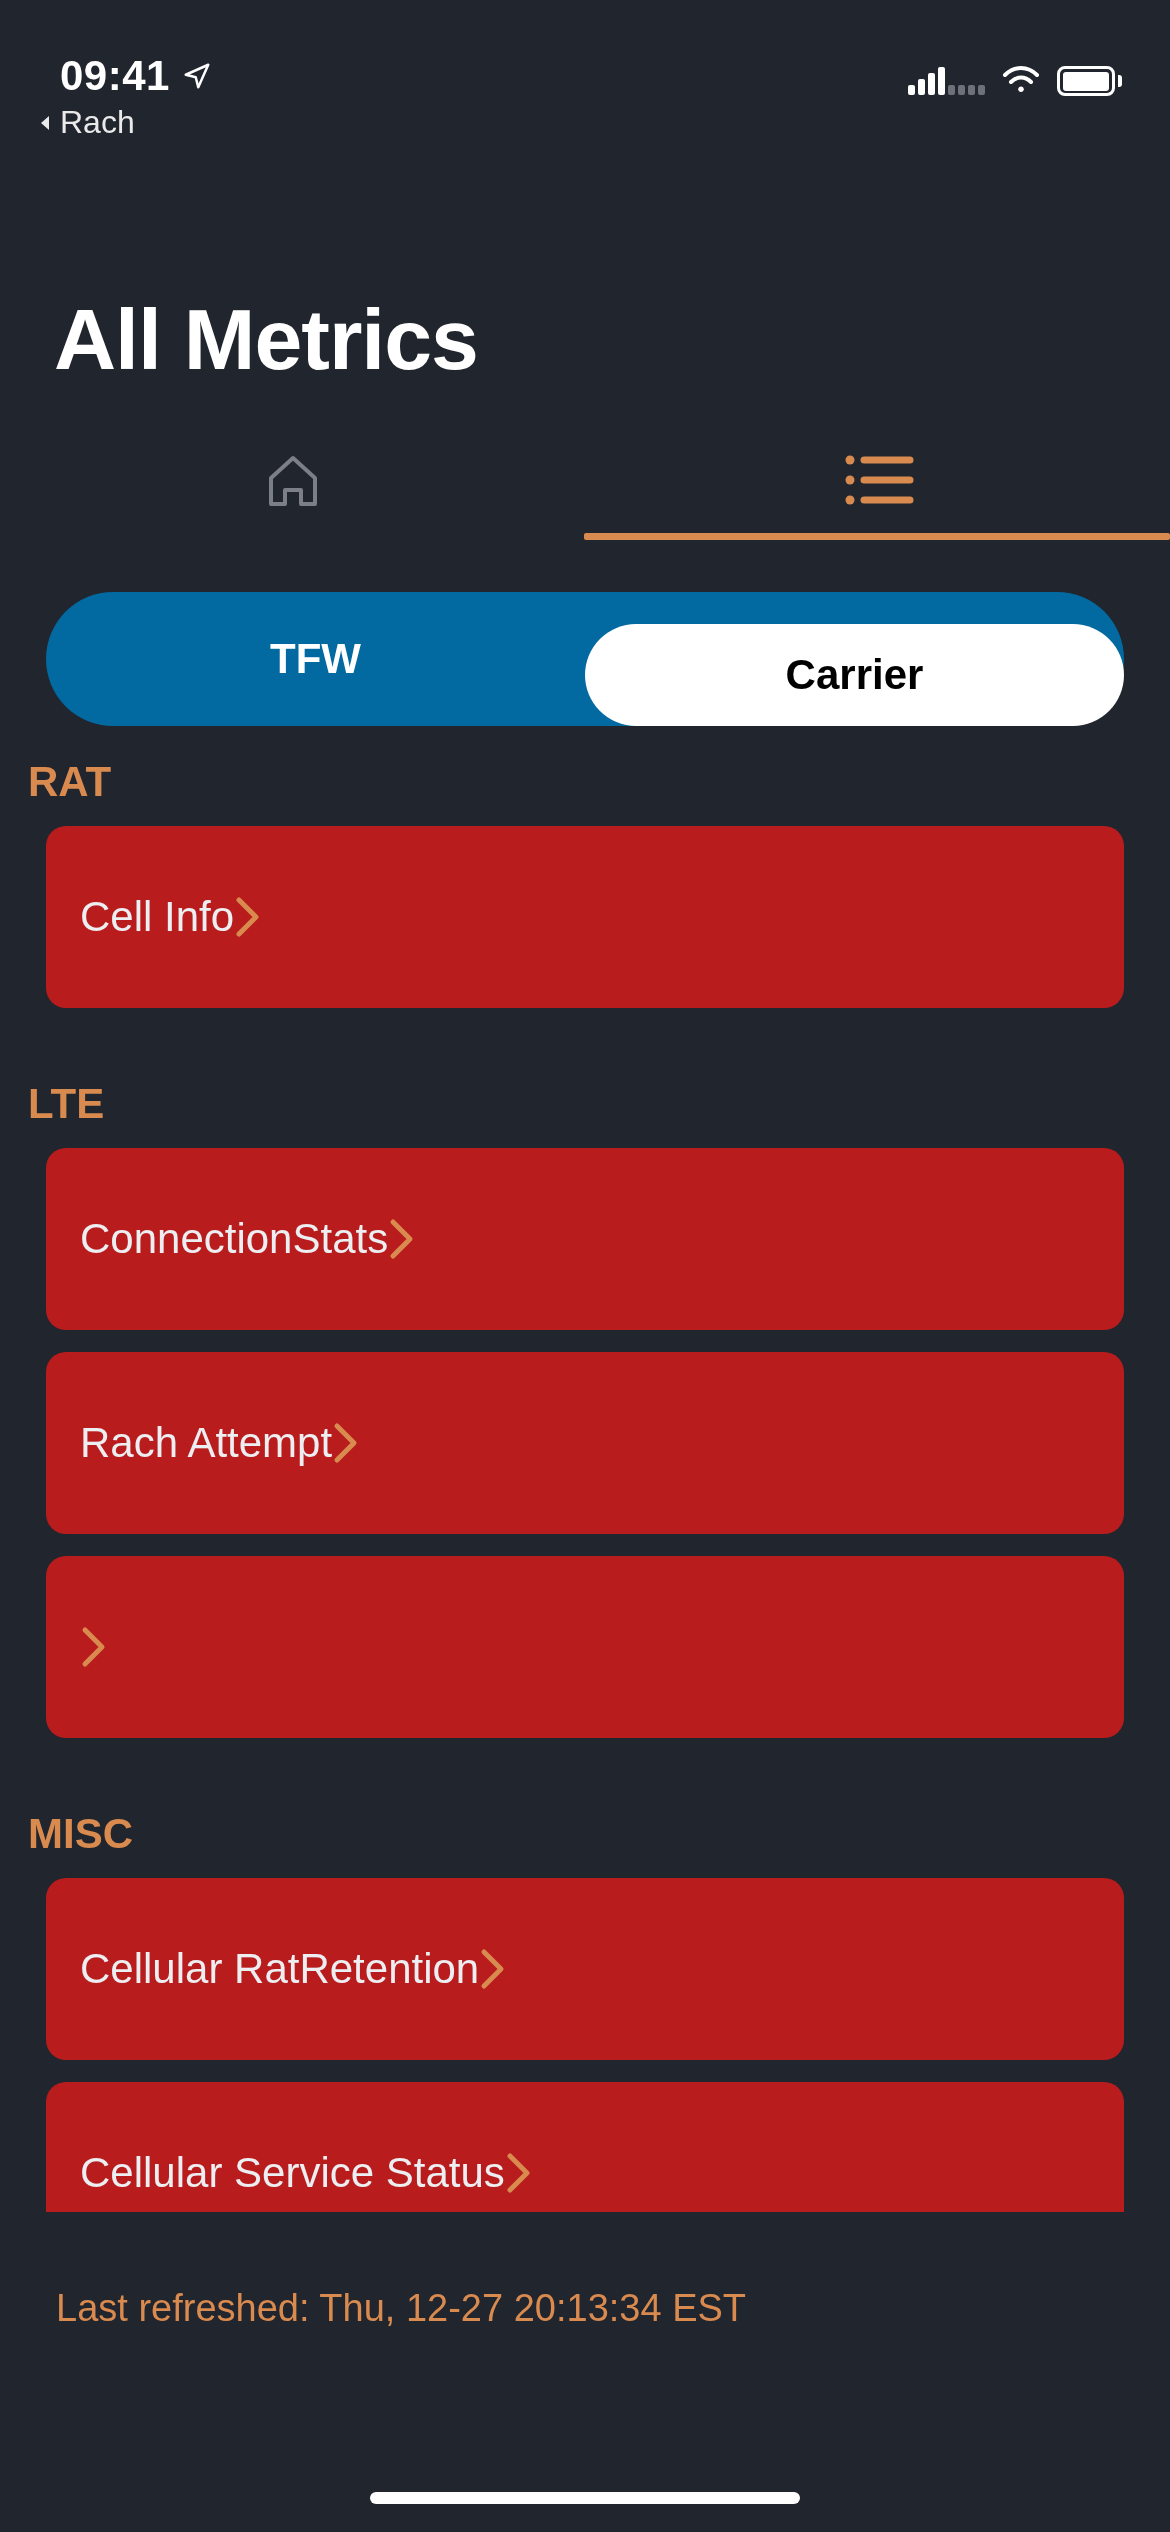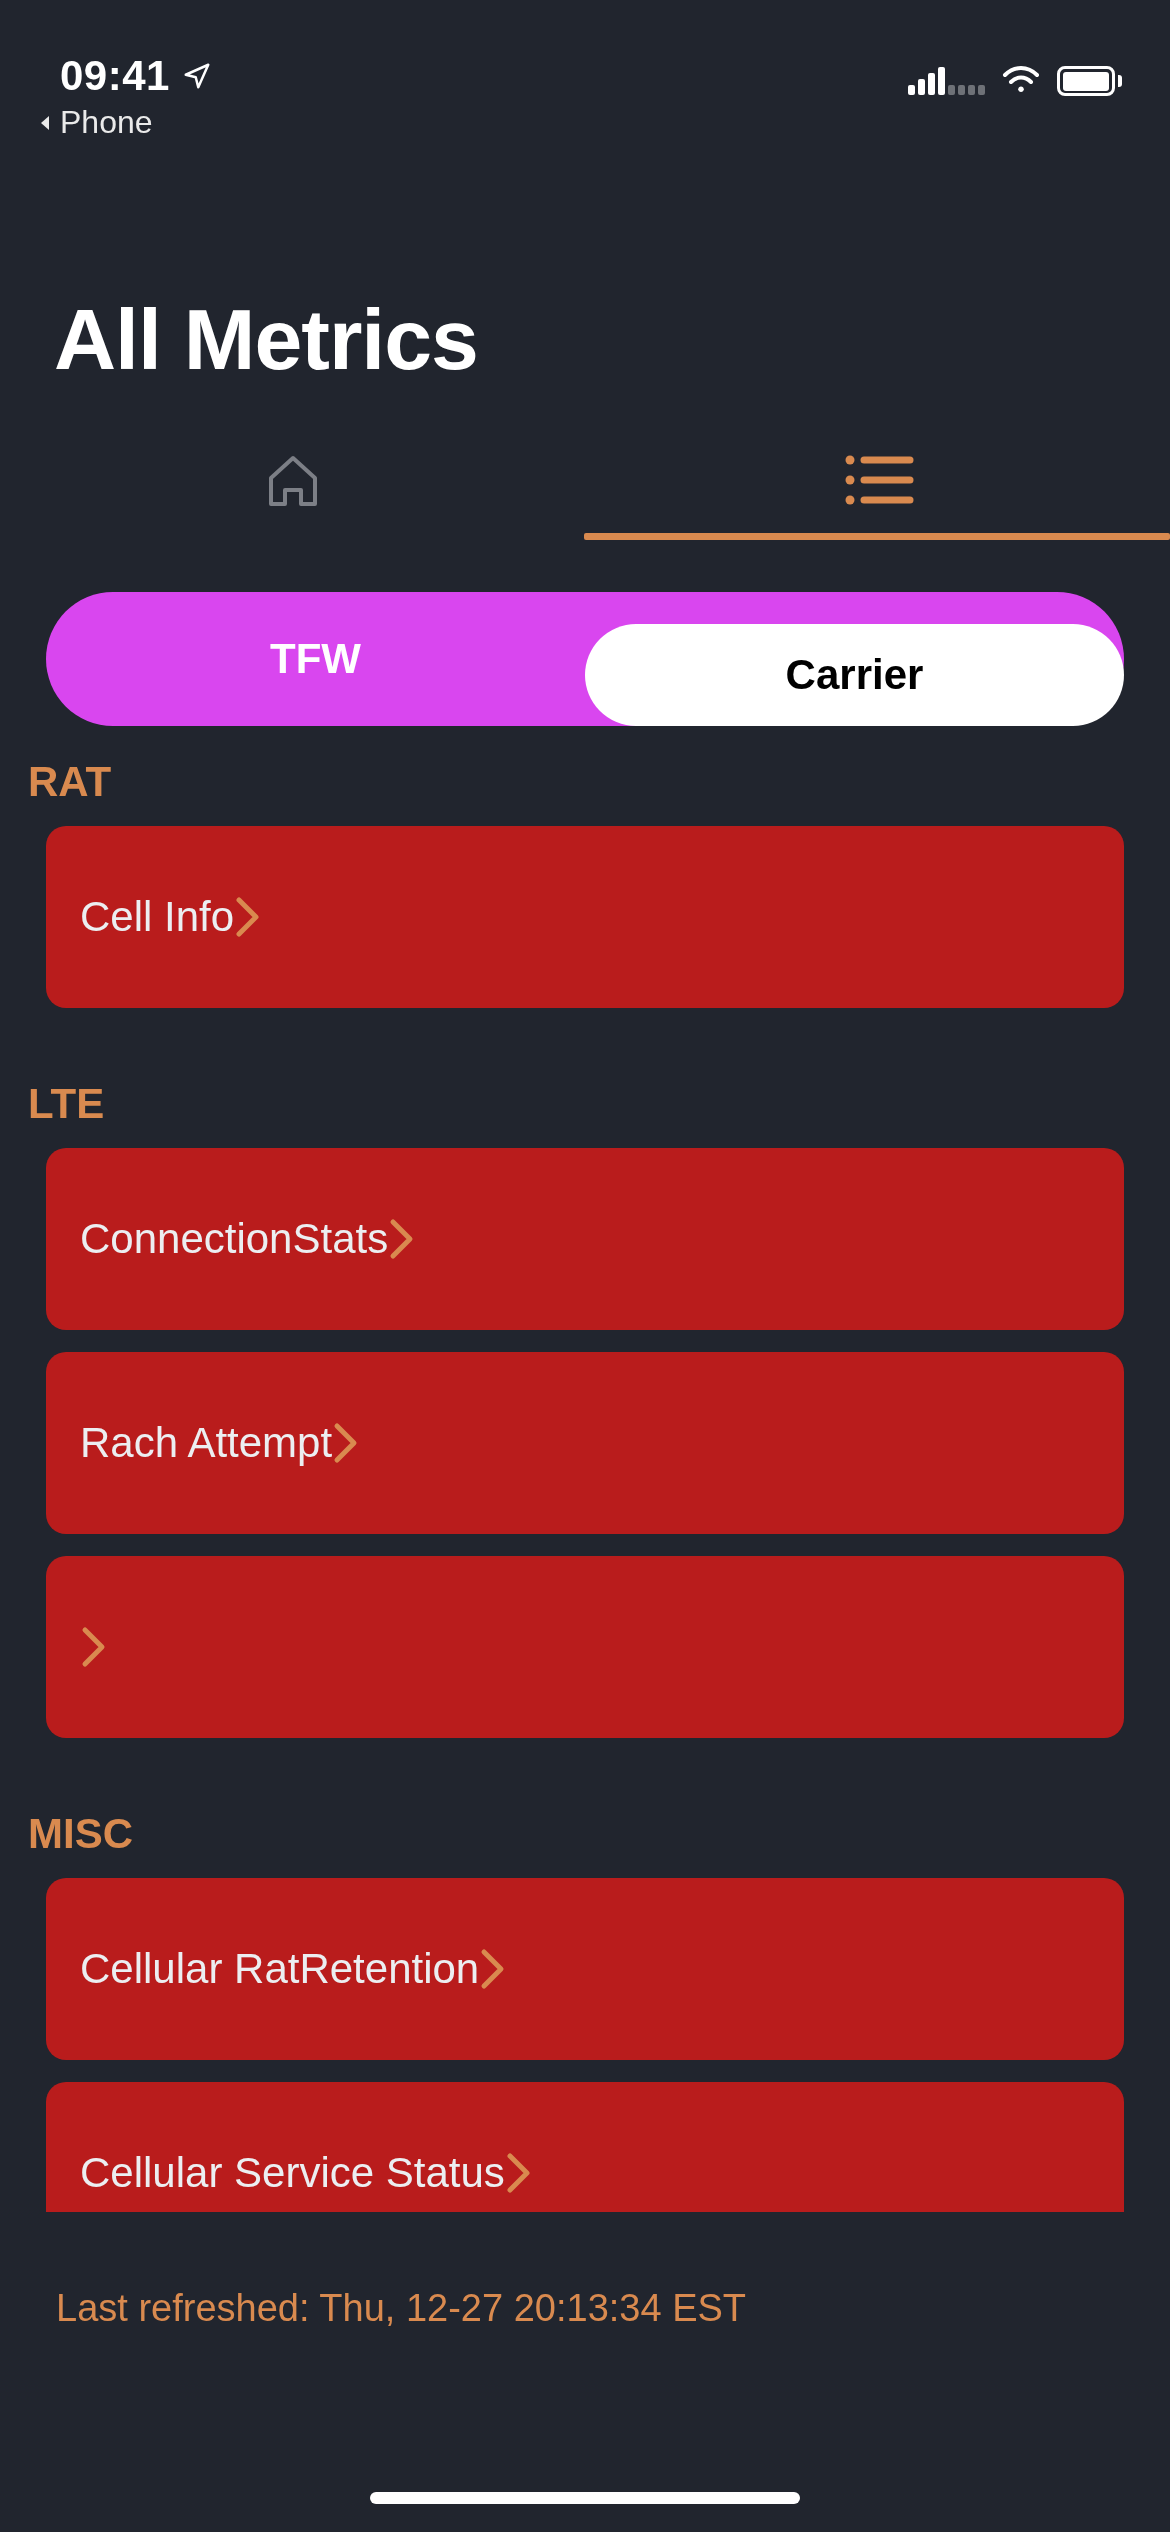--- a/index.html
+++ b/index.html
@@ -164,21 +164,21 @@
     fill: #d98a4f;
   }
 
   
   .segmented {
     position: absolute;
     top: 592px;
     left: 46px;
     right: 46px;
     height: 134px;
-    background: #d946ef;
+    background: #0369a1;
     border-radius: 67px;
     display: flex;
     align-items: stretch;
   }
   .segment {
     flex: 1;
     display: flex;
     align-items: center;
     justify-content: center;
     font-size: 42px;
@@ -293,21 +293,21 @@
         </div>
       <div class="battery-nub"></div>
     </div>
   </div>
 </div>
 
 <div class="back-to-app">
   <svg class="back-caret" viewBox="0 0 18 18">
     <path d="M13 2 L5 9 L13 16" fill="#eaeaea"></path>
   </svg>
-  <span>Phone</span>
+  <span>Rach</span>
 </div>
 
 <div class="page-title">All Metrics</div>
 
 <div class="nav-tabs">
   <div class="nav-tab">
     <svg class="home-icon" viewBox="0 0 64 64">
       <path d="M10 30 L32 10 L54 30 L54 56 L40 56 L40 42 L24 42 L24 56 L10 56 Z" fill="none" stroke="#7c7f86" stroke-width="4" stroke-linejoin="round"></path>
     </svg>
   </div>

